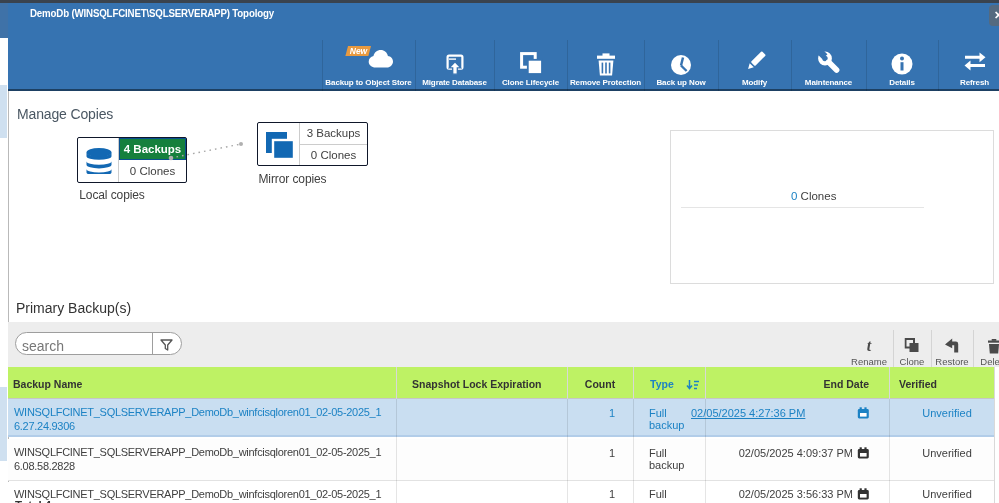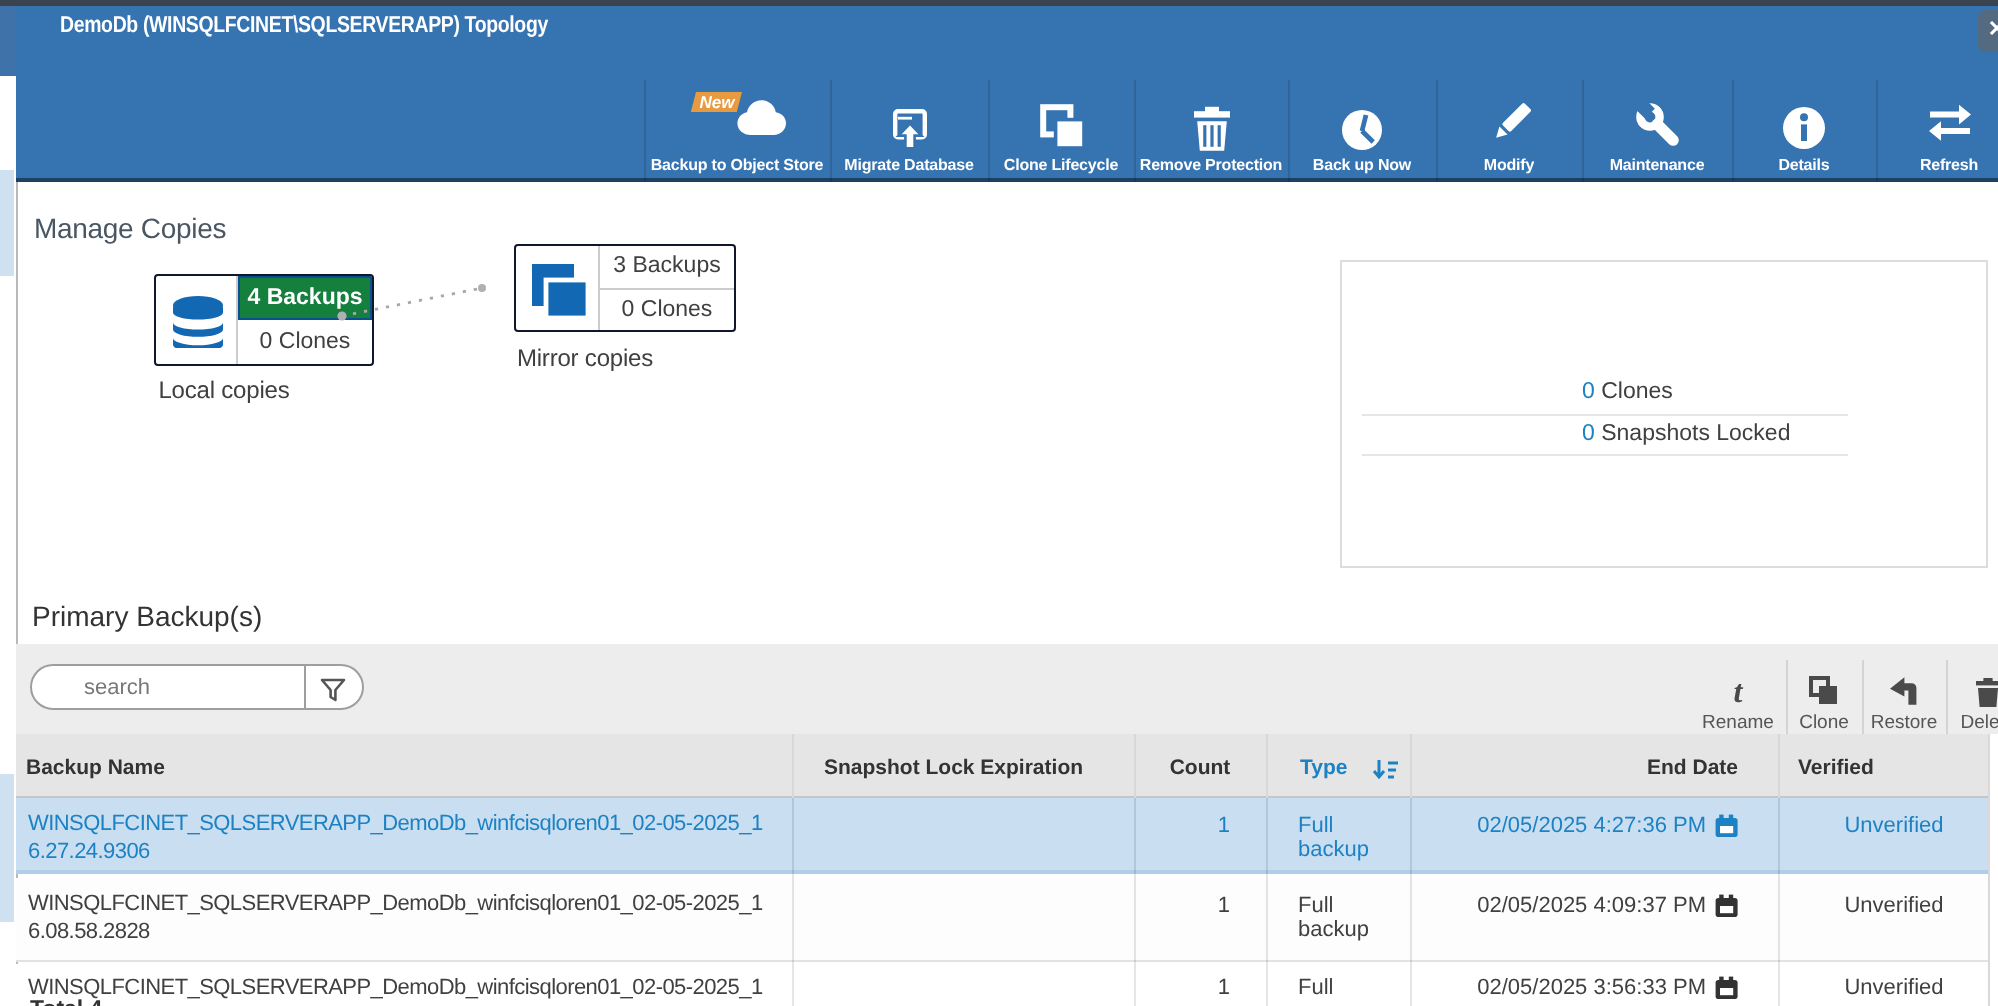--- a/index.html
+++ b/index.html
@@ -45,30 +45,30 @@
   .sumrow { position:absolute; left:10px; width:243px; height:20.5px;
             border-bottom:1px solid #e5e5e5; font-size:11.5px; color:#404040;
             padding-left:110px; line-height:19px; white-space:nowrap; }
   .sumrow b { color:#1c82c4; font-weight:normal; }
 
   
   #pbhead { left:16px; top:300px; font-size:14px; color:#333; }
   #graybar { left:8px; top:322px; width:991px; height:45px; background:#ededed; }
   #searchpill { left:15px; top:332px; width:167px; height:23px; background:#fff;
                 border:1px solid #9e9e9e; border-radius:12px; }
-  #searchtxt { position:absolute; left:26px; top:4.5px; font-size:11px; color:#777; }
+  #searchtxt { position:absolute; left:6px; top:4.5px; font-size:14px; color:#777; }
   #pilldiv { position:absolute; left:136px; top:0; bottom:0; width:1px; background:#9e9e9e; }
 
   .act { position:absolute; top:330px; height:37px; text-align:center; color:#4a4a4a; }
   .act .lbl { position:absolute; bottom:0; left:0; right:0; font-size:9.5px; color:#555; white-space:nowrap; }
   .act svg { position:absolute; top:6.5px; left:50%; transform:translateX(-50%); }
   .actdiv { position:absolute; top:330px; height:38px; width:1px; background:#d4d4d4; }
 
   
-  #thead { left:8px; top:367px; width:986px; height:32px; background:#e5e5e5;
+  #thead { left:8px; top:367px; width:986px; height:32px; background:#bef264;
            border-bottom:1px solid #c6c6c6; }
   .th { position:absolute; top:11px; font-size:10.5px; font-weight:bold; color:#333; white-space:nowrap; }
   .vline { position:absolute; width:1px; background:#d8d8d8; }
   .row { position:absolute; left:8px; width:986px; }
   .cellname { position:absolute; left:6px; top:5.5px; width:380px; font-size:11px; letter-spacing:-0.28px;
               line-height:14.5px; white-space:nowrap; }
   #row1 { top:399px; height:38px; background:#c9def1; border-bottom:2px solid #b2cde9; color:#1c82c4; }
   #row2 { top:439px; height:42px; background:#fdfdfd; border-bottom:1px solid #e2e2e2; color:#404040; }
   #row3 { top:482px; height:21px; background:#fff; color:#404040; }
   .ctext { position:absolute; font-size:11px; white-space:nowrap; }
@@ -200,21 +200,20 @@
 <div class="cardlabel" style="left:237px;top:172px;width:111px;">Mirror copies</div>
 
 <svg class="abs" style="left:166px;top:138px" width="80" height="26" viewBox="0 0 80 26">
   <line x1="5" y1="20" x2="75" y2="6" stroke="#a8a8a8" stroke-width="1.4" stroke-dasharray="1.6,4"></line>
   <circle cx="5" cy="20" r="2.3" fill="#b0b0b0"></circle>
   <circle cx="75" cy="6" r="2" fill="#b0b0b0"></circle>
 </svg>
 
 <div class="abs" id="sumcard">
   <div class="sumrow" style="top:56px;"><b>0</b> Clones</div>
-  <div class="sumrow" style="top:76.5px;"><b>0</b> Snapshots Locked</div>
 </div>
 
 <div class="abs" id="pbhead">Primary Backup(s)</div>
 <div class="abs" id="graybar"></div>
 <div class="abs" id="searchpill">
   <div id="searchtxt">search</div>
   <div id="pilldiv"></div>
   <svg style="position:absolute;left:144px;top:5.5px" width="13" height="12" viewBox="0 0 13 12">
     <path d="M1 1 h11 l-4.3 5 v5 l-2.4 -1.5 v-3.5 z" fill="none" stroke="#555" stroke-width="1.3" stroke-linejoin="round"></path>
   </svg>
@@ -270,21 +269,21 @@
   <div class="vline" style="left:559px;top:0;height:32px;"></div>
   <div class="vline" style="left:625px;top:0;height:32px;"></div>
   <div class="vline" style="left:697px;top:0;height:32px;"></div>
   <div class="vline" style="left:881px;top:0;height:32px;"></div>
 </div>
 
 <div class="row" id="row1">
   <div class="cellname">WINSQLFCINET_SQLSERVERAPP_DemoDb_winfcisqloren01_02-05-2025_1<br>6.27.24.9306</div>
   <div class="ctext" style="left:559px;width:48px;text-align:right;top:7.5px;">1</div>
   <div class="ctext" style="left:641px;top:7.5px;">Full<br>backup</div>
-  <div class="ctext" style="left:697px;width:148px;text-align:right;top:7.5px;">02/05/2025 4:27:36 PM</div>
+  <div class="ctext" style="left:683px;width:148px;top:7.5px;text-decoration:underline;">02/05/2025 4:27:36 PM</div>
   <svg style="position:absolute;left:849px;top:7.5px" width="12" height="12" viewBox="0 0 12 12">
     <rect x="0.8" y="2" width="11" height="9.5" rx="1.4" fill="#1c82c4"></rect>
     <rect x="2.6" y="0.3" width="2.2" height="2.6" fill="#1c82c4"></rect>
     <rect x="7.4" y="0.3" width="2.2" height="2.6" fill="#1c82c4"></rect>
     <rect x="3" y="6" width="6.6" height="3.6" fill="#fff"></rect>
   </svg>
   <div class="ctext" style="left:884px;width:110px;text-align:center;top:7.5px;">Unverified</div>
 </div>
 <div class="row" id="row2">
   <div class="cellname">WINSQLFCINET_SQLSERVERAPP_DemoDb_winfcisqloren01_02-05-2025_1<br>6.08.58.2828</div>

